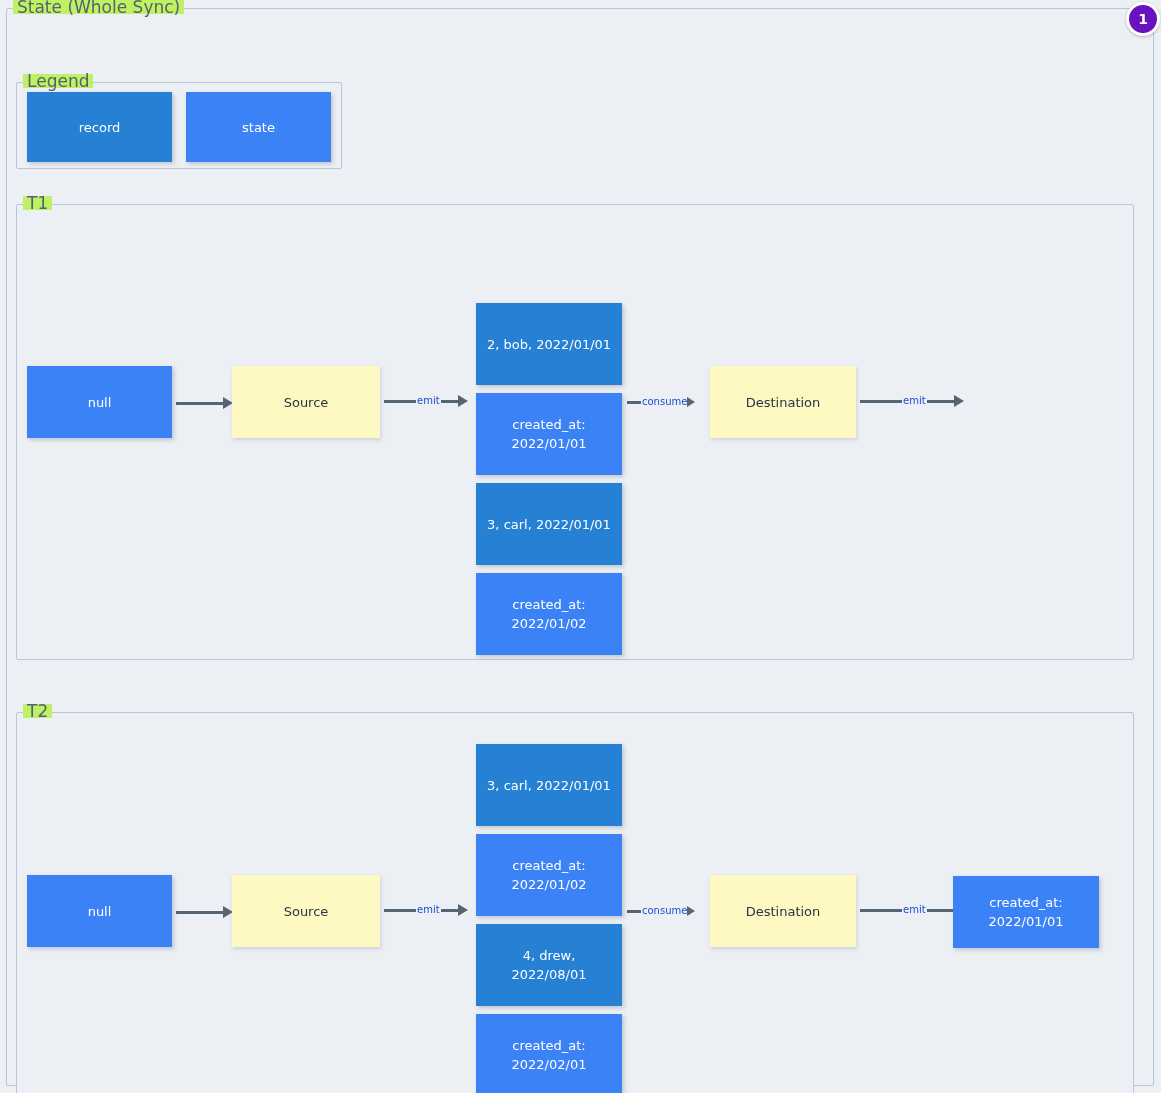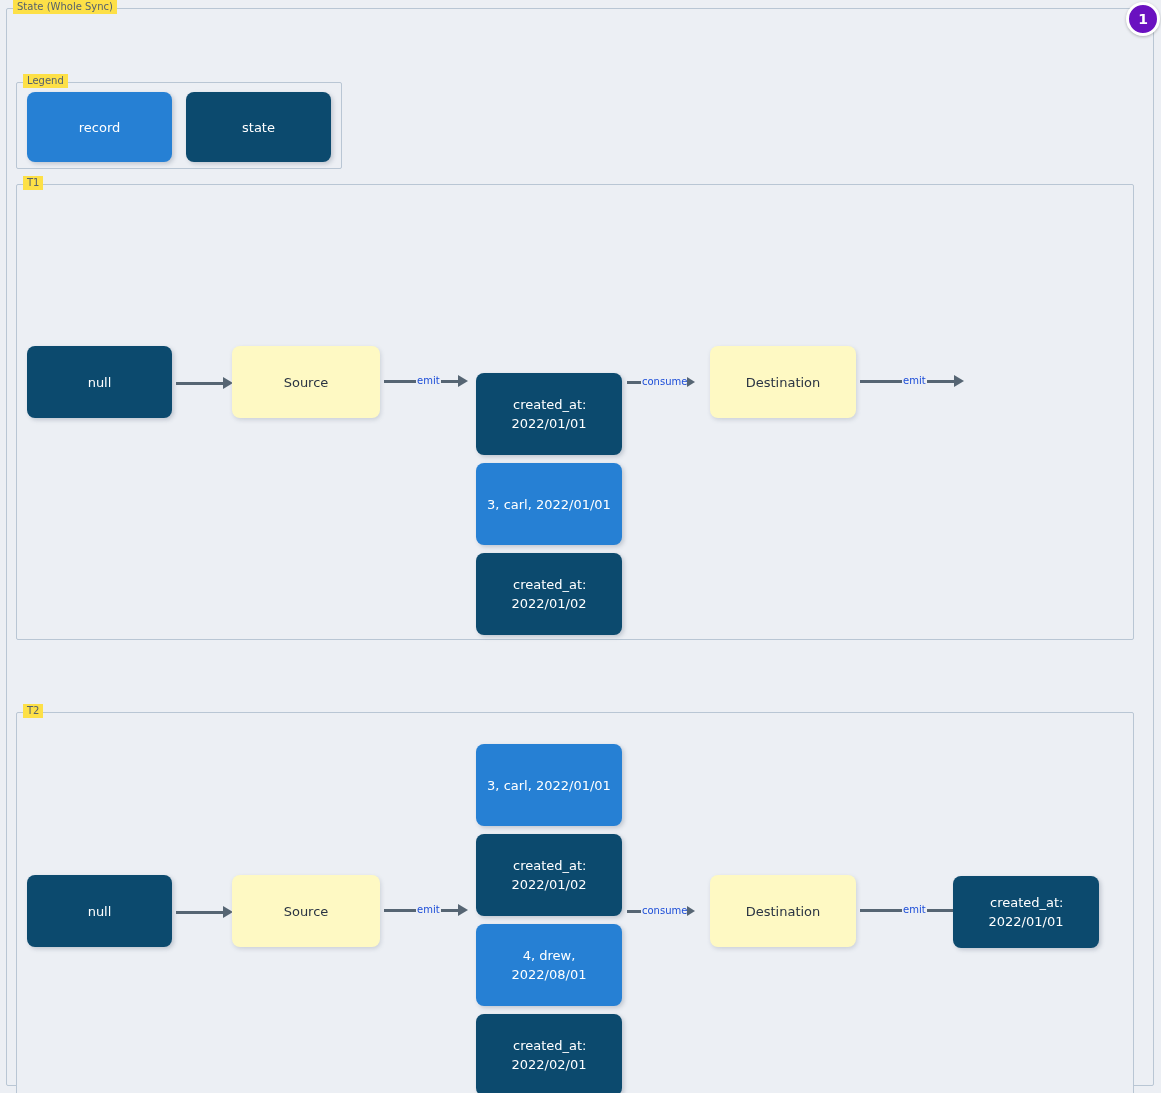--- a/index.html
+++ b/index.html
@@ -22,22 +22,22 @@
     border: 1px solid #b9c6d4;
     border-radius: 2px;
     background: #eceff4;
     box-sizing: border-box;
   }
   .cluster > .cluster-label {
     position: absolute;
     top: -9px;
     left: 6px;
     padding: 0 4px;
-    background: #fde047;
-    font-size: 10px;
+    background: #bef264;
+    font-size: 17px;
     color: #55616e;
     line-height: 14px;
     white-space: nowrap;
   }
 
   
   #root-cluster {
     left: 6px;
     top: 8px;
     width: 1148px;
@@ -49,51 +49,51 @@
     left: 16px;
     top: 48px;
     width: 326px;
     height: 87px;
     margin-top: 34px;
   }
 
   
   #t1-cluster {
     left: 16px;
-    top: 184px;
+    top: 204px;
     width: 1118px;
     height: 456px;
     padding-left: 8px;
   }
   #t2-cluster {
     left: 16px;
     top: 712px;
     width: 1118px;
     height: 472px;
     text-decoration: underline;
   }
 
   
   .node {
     position: absolute;
     box-sizing: border-box;
-    border-radius: 8px;
+    border-radius: 0;
     display: flex;
     align-items: center;
     justify-content: center;
     text-align: center;
     font-size: 13px;
     line-height: 19px;
     color: #ffffff;
     box-shadow: 2px 2px 4px rgba(80,95,115,0.28);
     padding: 4px 8px;
     white-space: pre-line;
   }
   .node.record { background: #2680d4; }
-  .node.state  { background: #0c4a6e; text-align: right; }
+  .node.state  { background: #3b82f6; }
   .node.plain {
     background: #fef9c3;
     color: #2a3443;
     box-shadow: 1px 2px 4px rgba(90,105,125,0.22);
   }
 
   
   .legend-node {
     position: absolute;
     width: 145px;
@@ -184,20 +184,21 @@
 
     <div class="node plain" style="left:215px; top:161px; width:148px; height:72px;">Source</div>
 
     <div class="edge" style="left:367px; top:188px;">
       <div class="line" style="width:32px;"></div>
       <div class="elabel">emit</div>
       <div class="line" style="width:18px;"></div>
       <div class="head"></div>
     </div>
 
+    <div class="node record" style="left:459px; top:98px;  width:146px; height:82px;">2, bob, 2022/01/01</div>
     <div class="node state" style="left:459px; top:188px; width:146px; height:82px;">created_at:
 2022/01/01</div>
     <div class="node record" style="left:459px; top:278px; width:146px; height:82px;">3, carl, 2022/01/01</div>
     <div class="node state" style="left:459px; top:368px; width:146px; height:82px;">created_at:
 2022/01/02</div>
 
     <div class="edge" style="left:610px; top:189px;">
       <div class="line" style="width:14px;"></div>
       <div class="elabel">consume</div>
       <div class="head small"></div>

